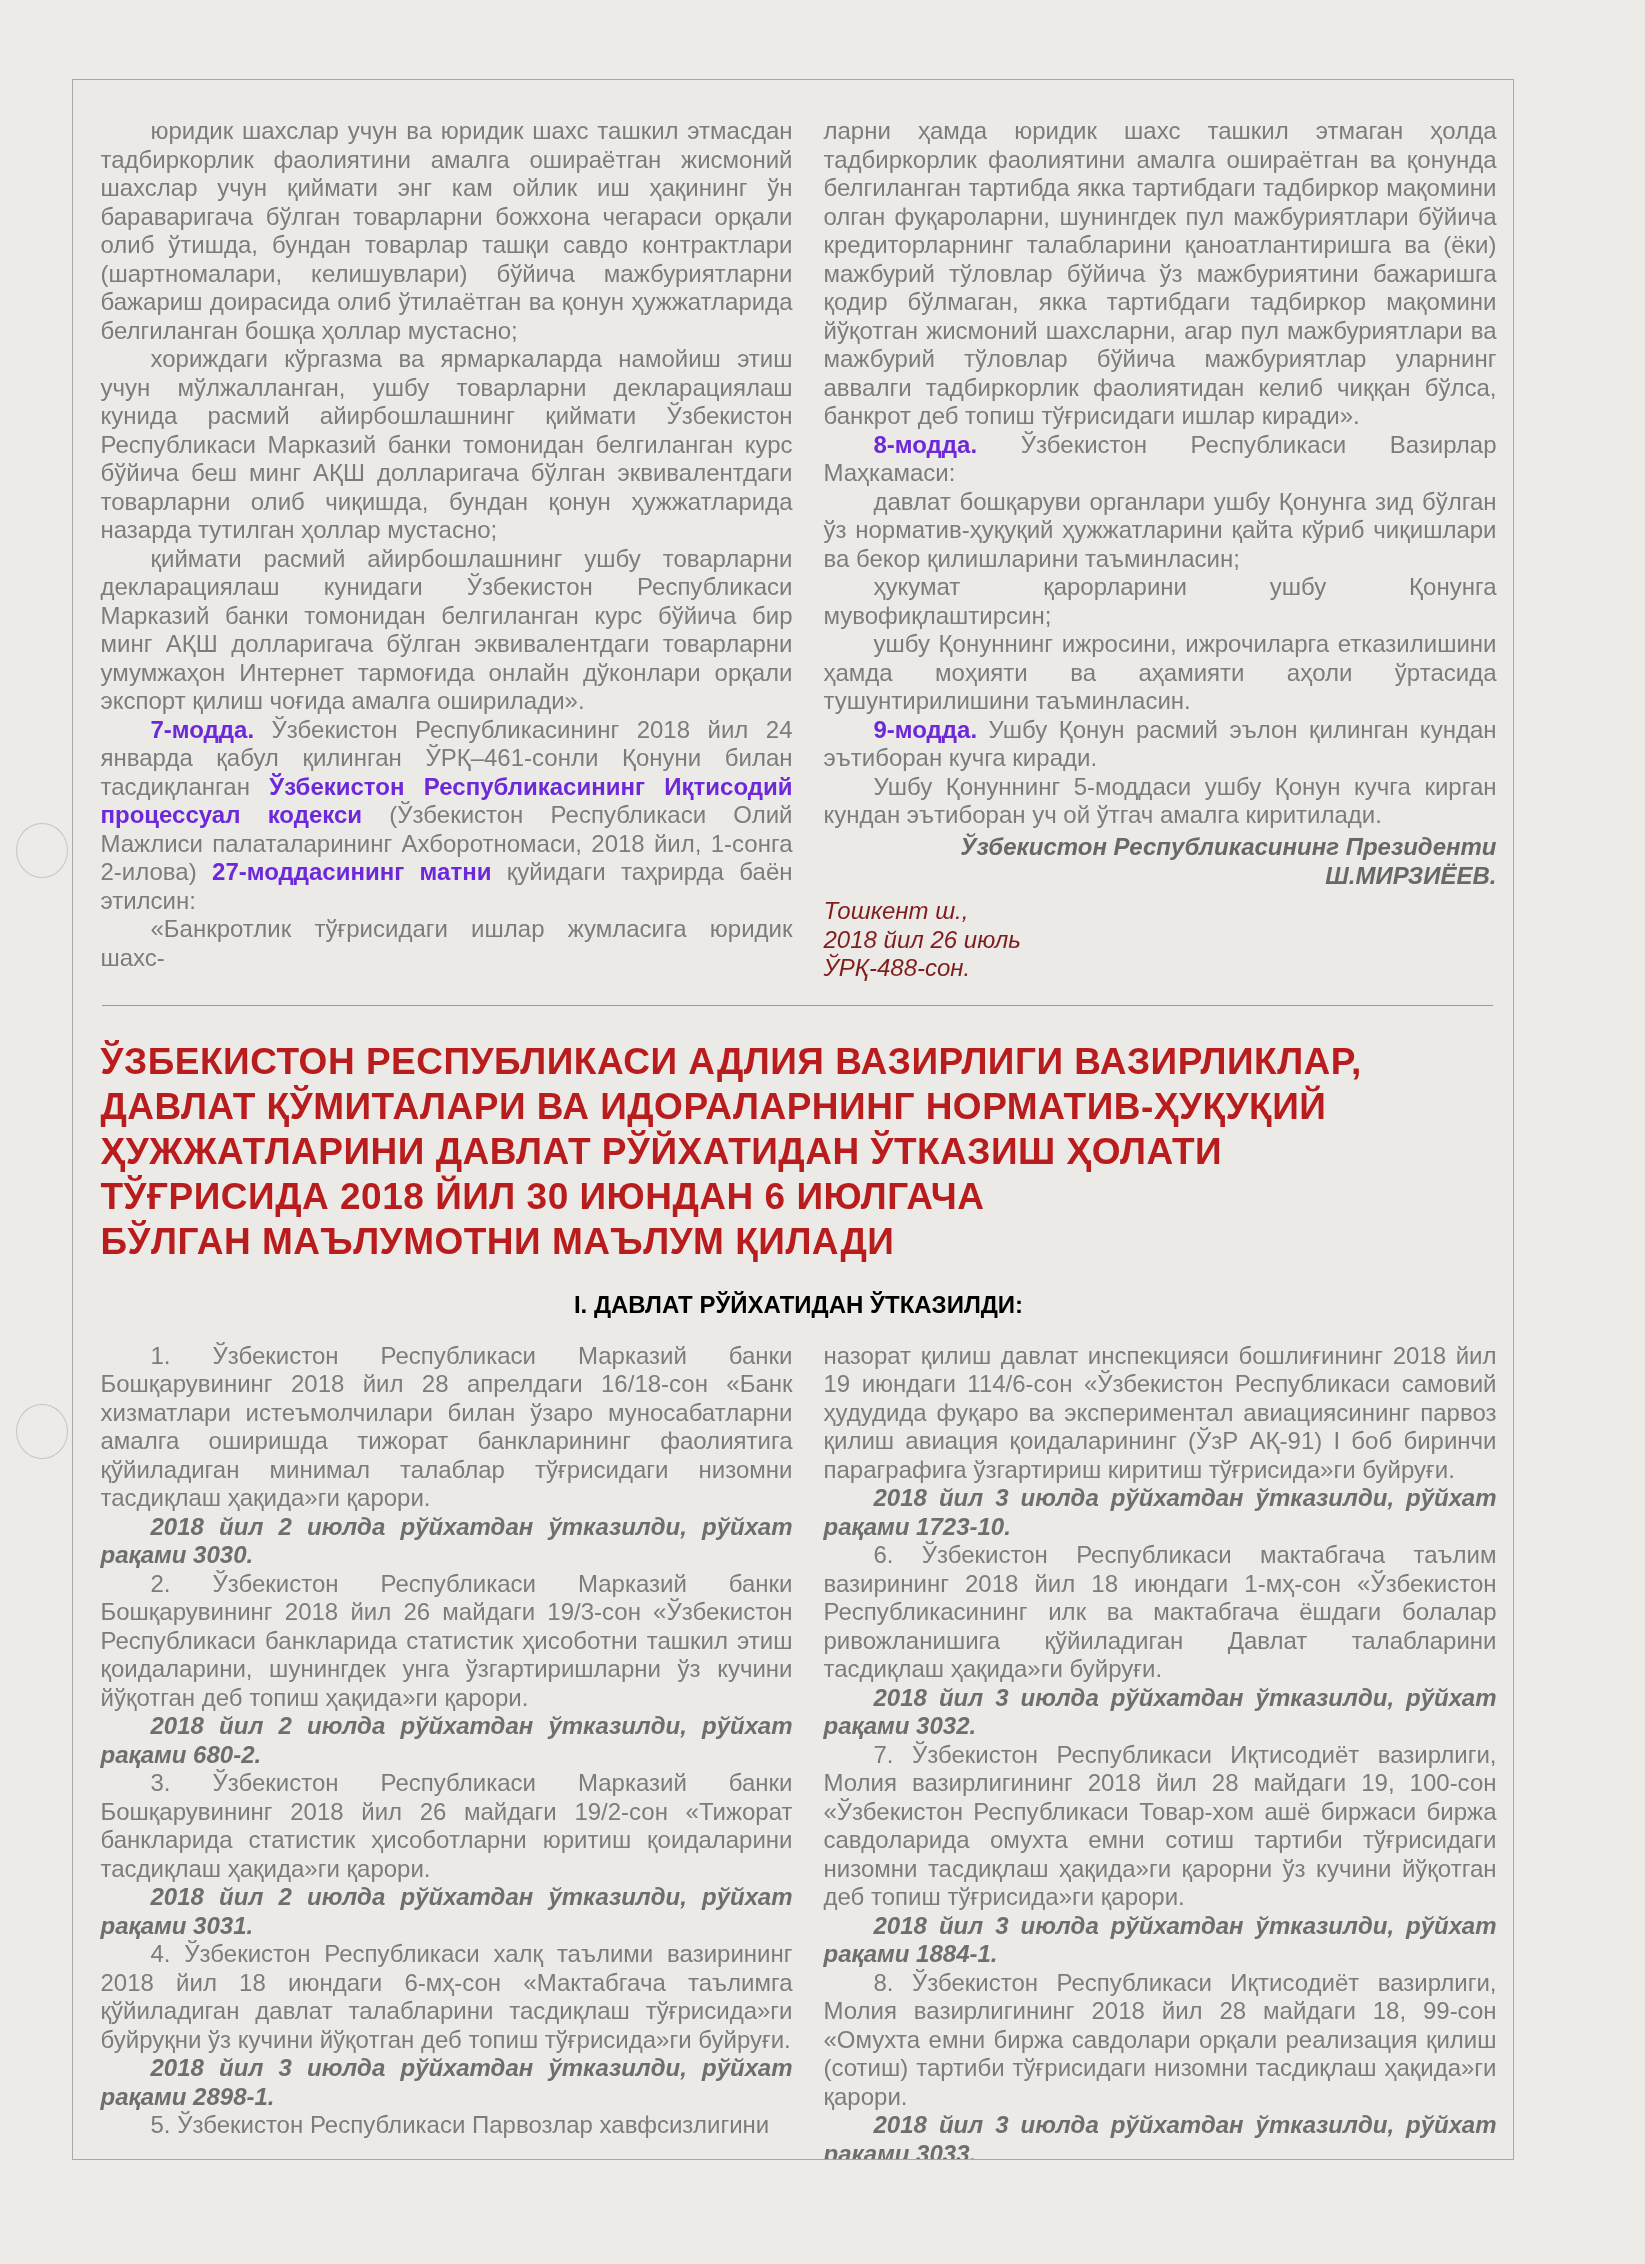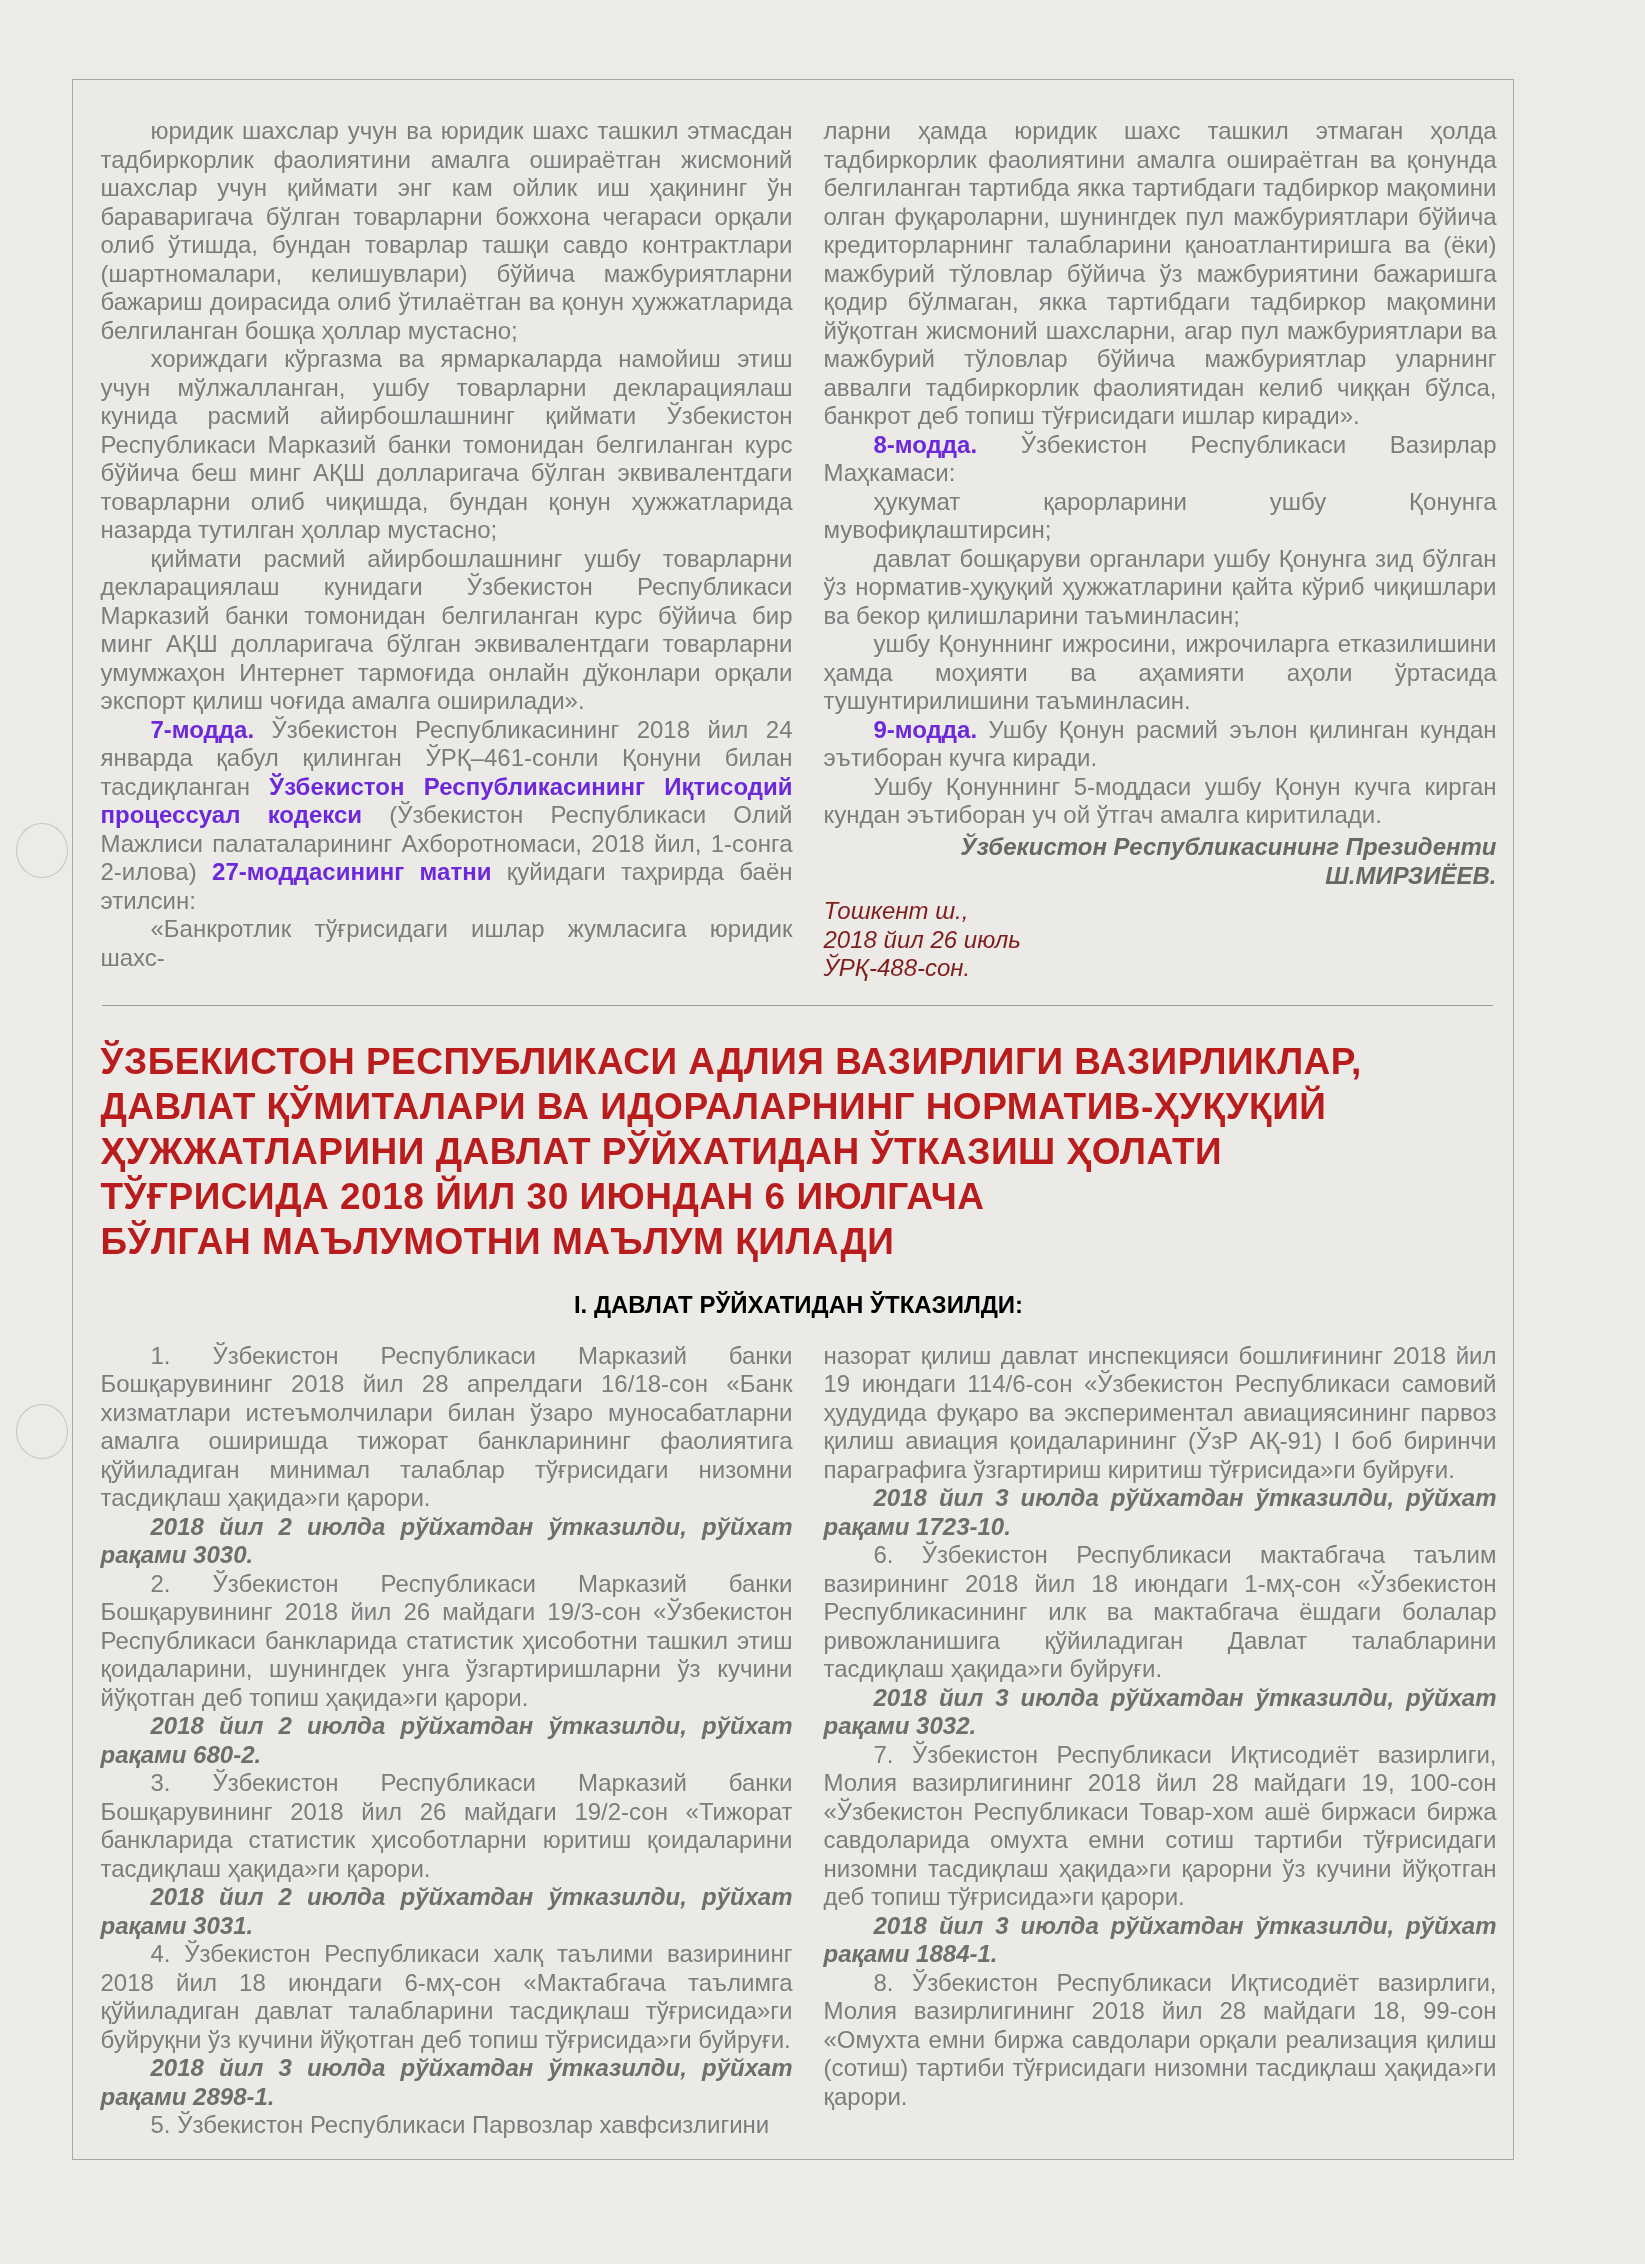--- a/index.html
+++ b/index.html
@@ -65,22 +65,22 @@
       <div class="col-l">
         <p>юридик шахслар учун ва юридик шахс ташкил этмасдан тадбиркорлик фаолиятини амалга ошираётган жисмоний шахслар учун қиймати энг кам ойлик иш ҳақининг ўн бараваригача бўлган товарларни божхона чегараси орқали олиб ўтишда, бундан товарлар ташқи савдо контрактлари (шартномалари, келишувлари) бўйича мажбуриятларни бажариш доирасида олиб ўтилаётган ва қонун ҳужжатларида белгиланган бошқа ҳоллар мустасно;</p>
         <p>хориждаги кўргазма ва ярмаркаларда намойиш этиш учун мўлжалланган, ушбу товарларни декларациялаш кунида расмий айирбошлашнинг қиймати Ўзбекистон Республикаси Марказий банки томонидан белгиланган курс бўйича беш минг АҚШ долларигача бўлган эквивалентдаги товарларни олиб чиқишда, бундан қонун ҳужжатларида назарда тутилган ҳоллар мустасно;</p>
         <p>қиймати расмий айирбошлашнинг ушбу товарларни декларациялаш кунидаги Ўзбекистон Республикаси Марказий банки томонидан белгиланган курс бўйича бир минг АҚШ долларигача бўлган эквивалентдаги товарларни умумжаҳон Интернет тармоғида онлайн дўконлари орқали экспорт қилиш чоғида амалга оширилади».</p>
         <p><b>7-модда.</b><span> Ўзбекистон Республикасининг 2018 йил 24 январда қабул қилинган ЎРҚ–461-сонли Қонуни билан тасдиқланган </span><b>Ўзбекистон Республикасининг Иқтисодий процессуал кодекси</b><span> (Ўзбекистон Республикаси Олий Мажлиси палаталарининг Ахборотномаси, 2018 йил, 1-сонга 2-илова) </span><b>27-моддасининг матни</b><span> қуйидаги таҳрирда баён этилсин:</span></p>
         <p>«Банкротлик тўғрисидаги ишлар жумласига юридик шахс-</p>
       </div>
       <div class="col-r">
         <p class="noindent">ларни ҳамда юридик шахс ташкил этмаган ҳолда тадбиркорлик фаолиятини амалга ошираётган ва қонунда белгиланган тартибда якка тартибдаги тадбиркор мақомини олган фуқароларни, шунингдек пул мажбуриятлари бўйича кредиторларнинг талабларини қаноатлантиришга ва (ёки) мажбурий тўловлар бўйича ўз мажбуриятини бажаришга қодир бўлмаган, якка тартибдаги тадбиркор мақомини йўқотган жисмоний шахсларни, агар пул мажбуриятлари ва мажбурий тўловлар бўйича мажбуриятлар уларнинг аввалги тадбиркорлик фаолиятидан келиб чиққан бўлса, банкрот деб топиш тўғрисидаги ишлар киради».</p>
         <p><b>8-модда.</b><span> Ўзбекистон Республикаси Вазирлар Маҳкамаси:</span></p>
+        <p>давлат бошқаруви органлари ушбу Қонунга зид бўлган ўз норматив-ҳуқуқий ҳужжатларини қайта кўриб чиқишлари ва бекор қилишларини таъминласин;</p>
         <p>ҳукумат қарорларини ушбу Қонунга мувофиқлаштирсин;</p>
-        <p>давлат бошқаруви органлари ушбу Қонунга зид бўлган ўз норматив-ҳуқуқий ҳужжатларини қайта кўриб чиқишлари ва бекор қилишларини таъминласин;</p>
         <p>ушбу Қонуннинг ижросини, ижрочиларга етказилишини ҳамда моҳияти ва аҳамияти аҳоли ўртасида тушунтирилишини таъминласин.</p>
         <p><b>9-модда.</b><span> Ушбу Қонун расмий эълон қилинган кундан эътиборан кучга киради.</span></p>
         <p>Ушбу Қонуннинг 5-моддаси ушбу Қонун кучга кирган кундан эътиборан уч ой ўтгач амалга киритилади.</p>
         <p class="sig">Ўзбекистон Республикасининг Президенти
 Ш.МИРЗИЁЕВ.</p>
         <p class="dateline">Тошкент ш.,
 2018 йил 26 июль
 ЎРҚ-488-сон.</p>
       </div>
     </div>
@@ -107,18 +107,19 @@
         <p>5. Ўзбекистон Республикаси Парвозлар хавфсизлигини</p>
       </div>
       <div class="col-r">
         <p class="noindent">назорат қилиш давлат инспекцияси бошлиғининг 2018 йил 19 июндаги 114/6-сон «Ўзбекистон Республикаси самовий ҳудудида фуқаро ва экспериментал авиациясининг парвоз қилиш авиация қоидаларининг (ЎзР АҚ-91) I боб биринчи параграфига ўзгартириш киритиш тўғрисида»ги буйруғи.</p>
         <p class="reg">2018 йил 3 июлда рўйхатдан ўтказилди, рўйхат рақами 1723-10.</p>
         <p>6. Ўзбекистон Республикаси мактабгача таълим вазирининг 2018 йил 18 июндаги 1-мҳ-сон «Ўзбекистон Республикасининг илк ва мактабгача ёшдаги болалар ривожланишига қўйиладиган Давлат талабларини тасдиқлаш ҳақида»ги буйруғи.</p>
         <p class="reg">2018 йил 3 июлда рўйхатдан ўтказилди, рўйхат рақами 3032.</p>
         <p>7. Ўзбекистон Республикаси Иқтисодиёт вазирлиги, Молия вазирлигининг 2018 йил 28 майдаги 19, 100-сон «Ўзбекистон Республикаси Товар-хом ашё биржаси биржа савдоларида омухта емни сотиш тартиби тўғрисидаги низомни тасдиқлаш ҳақида»ги қарорни ўз кучини йўқотган деб топиш тўғрисида»ги қарори.</p>
         <p class="reg">2018 йил 3 июлда рўйхатдан ўтказилди, рўйхат рақами 1884-1.</p>
         <p>8. Ўзбекистон Республикаси Иқтисодиёт вазирлиги, Молия вазирлигининг 2018 йил 28 майдаги 18, 99-сон «Омухта емни биржа савдолари орқали реализация қилиш (сотиш) тартиби тўғрисидаги низомни тасдиқлаш ҳақида»ги қарори.</p>
+        <p class="reg">2018 йил 3 июлда рўйхатдан ўтказилди, рўйхат рақами 3033.</p>
       </div>
     </div>
 
   </div>
 </div>
 
 
 </body></html>

